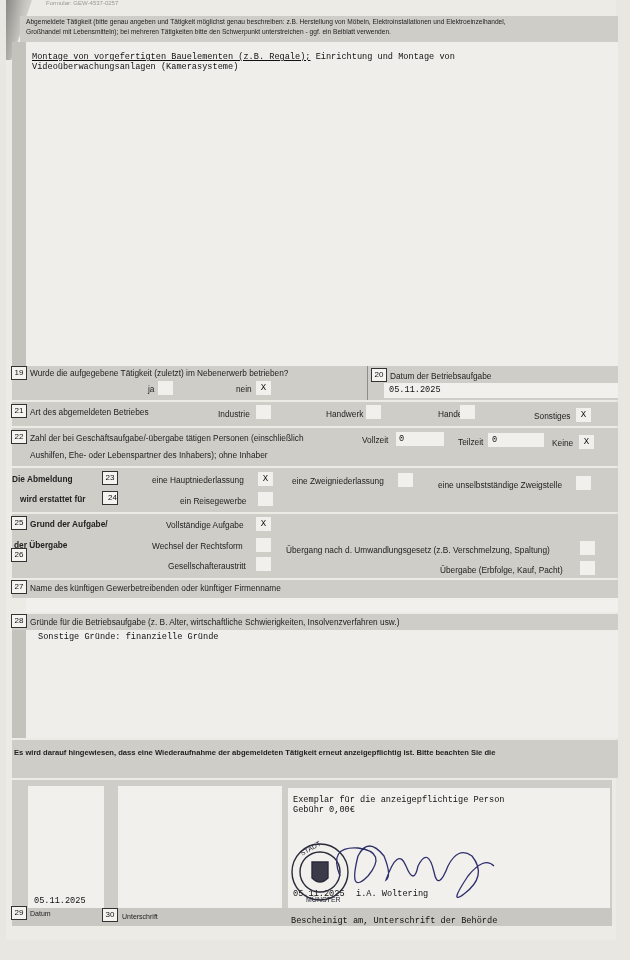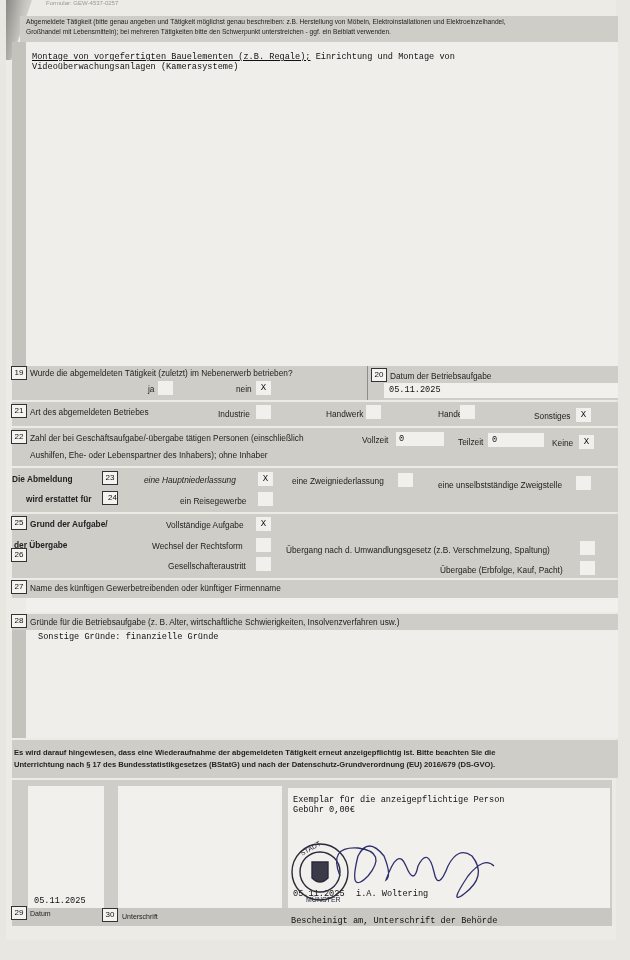--- a/index.html
+++ b/index.html
@@ -48,21 +48,21 @@
   <div class="lbl" style="left:20px;top:18px;font-size:6.6px;">Abgemeldete Tätigkeit (bitte genau angeben und Tätigkeit möglichst genau beschreiben: z.B. Herstellung von Möbeln, Elektroinstallationen und Elektroeinzelhandel,</div>
   <div class="lbl" style="left:20px;top:28px;font-size:6.6px;">Großhandel mit Lebensmitteln); bei mehreren Tätigkeiten bitte den Schwerpunkt unterstreichen - ggf. ein Beiblatt verwenden.</div>
   <div class="left-bar" style="top:42px;height:324px;"></div>
   <div class="field" style="left:20px;top:42px;width:592px;height:324px;background:#efeeea;">
     <div class="mono" style="left:6px;top:10px;"><u>Montage von vorgefertigten Bauelementen (z.B. Regale);</u><span> Einrichtung und Montage von</span></div>
     <div class="mono" style="left:6px;top:20px;">Videoüberwachungsanlagen (Kamerasysteme)</div>
   </div>
 
   <div class="box gray" style="left:6px;top:366px;width:606px;height:34px;"></div>
   <div class="num" style="left:5px;top:366px;">19</div>
-  <div class="lbl" style="left:24px;top:368px;">Wurde die abgemeldeten Tätigkeit (zuletzt) im Nebenerwerb betrieben?</div>
+  <div class="lbl" style="left:24px;top:368px;">Wurde die aufgegebene Tätigkeit (zuletzt) im Nebenerwerb betrieben?</div>
   <div class="lbl" style="left:142px;top:384px;">ja</div>
   <div class="cb" style="left:152px;top:381px;"></div>
   <div class="lbl" style="left:230px;top:384px;">nein</div>
   <div class="cb" style="left:250px;top:381px;">X</div>
   <div class="box" style="left:361px;top:366px;width:1px;height:34px;background:#8e8c87;"></div>
   <div class="num" style="left:365px;top:368px;">20</div>
   <div class="lbl" style="left:384px;top:371px;">Datum der Betriebsaufgabe</div>
   <div class="field" style="left:378px;top:383px;width:234px;height:15px;"></div>
   <div class="mono" style="left:383px;top:385px;">05.11.2025</div>
 
@@ -86,24 +86,24 @@
   <div class="field" style="left:390px;top:432px;width:48px;height:14px;"></div>
   <div class="mono" style="left:393px;top:434px;">0</div>
   <div class="lbl" style="left:452px;top:437px;">Teilzeit</div>
   <div class="field" style="left:482px;top:433px;width:56px;height:14px;"></div>
   <div class="mono" style="left:486px;top:435px;">0</div>
   <div class="lbl" style="left:546px;top:438px;">Keine</div>
   <div class="cb" style="left:573px;top:435px;">X</div>
 
   <div class="box gray" style="left:6px;top:468px;width:606px;height:44px;"></div>
   <div class="lbl b" style="left:6px;top:474px;">Die Abmeldung</div>
-  <div class="lbl b" style="left:20px;top:494px;">wird erstattet für</div>
+  <div class="lbl b" style="left:14px;top:494px;">wird erstattet für</div>
   <div class="num" style="left:96px;top:471px;">23</div>
   <div class="num" style="left:96px;top:491px;text-align:right;">24</div>
-  <div class="lbl" style="left:138px;top:475px;font-style:italic;">eine Hauptniederlassung</div>
+  <div class="lbl" style="left:146px;top:475px;">eine Hauptniederlassung</div>
   <div class="cb" style="left:252px;top:472px;">X</div>
   <div class="lbl" style="left:286px;top:476px;">eine Zweigniederlassung</div>
   <div class="cb" style="left:392px;top:473px;"></div>
   <div class="lbl" style="left:432px;top:480px;">eine unselbstständige Zweigstelle</div>
   <div class="cb" style="left:570px;top:476px;"></div>
   <div class="lbl" style="left:174px;top:496px;">ein Reisegewerbe</div>
   <div class="cb" style="left:252px;top:492px;"></div>
 
   <div class="box gray" style="left:6px;top:514px;width:606px;height:64px;"></div>
   <div class="num" style="left:5px;top:516px;">25</div>
@@ -128,21 +128,20 @@
 
   <div class="box gray" style="left:6px;top:614px;width:606px;height:16px;"></div>
   <div class="num" style="left:5px;top:614px;">28</div>
   <div class="lbl" style="left:24px;top:617px;">Gründe für die Betriebsaufgabe (z. B. Alter, wirtschaftliche Schwierigkeiten, Insolvenzverfahren usw.)</div>
   <div class="left-bar" style="top:630px;height:108px;"></div>
   <div class="field" style="left:20px;top:630px;width:592px;height:108px;background:#efeeea;"></div>
   <div class="mono" style="left:32px;top:632px;">Sonstige Gründe: finanzielle Gründe</div>
 
   <div class="box gray" style="left:6px;top:740px;width:606px;height:38px;"></div>
   <div class="lbl b" style="left:8px;top:748px;font-size:7.6px;">Es wird darauf hingewiesen, dass eine Wiederaufnahme der abgemeldeten Tätigkeit erneut anzeigepflichtig ist. Bitte beachten Sie die</div>
-  <div class="lbl b" style="left:8px;top:760px;font-size:7.6px;">Unterrichtung nach § 17 des Bundesstatistikgesetzes (BStatG) und nach der Datenschutz-Grundverordnung (EU) 2016/679 (DS-GVO).</div>
 
   <div class="box gray" style="left:6px;top:780px;width:600px;height:146px;"></div>
   <div class="field" style="left:22px;top:786px;width:76px;height:122px;"></div>
   <div class="mono" style="left:28px;top:896px;">05.11.2025</div>
   <div class="field" style="left:112px;top:786px;width:164px;height:122px;"></div>
   <div class="field" style="left:282px;top:788px;width:322px;height:124px;"></div>
   <div class="mono" style="left:287px;top:795px;">Exemplar für die anzeigepflichtige Person</div>
   <div class="mono" style="left:287px;top:805px;">Gebühr 0,00€</div>
   <div class="mono" style="left:287px;top:889px;">05.11.2025</div>
   <div class="mono" style="left:350px;top:889px;">i.A. Woltering</div>

